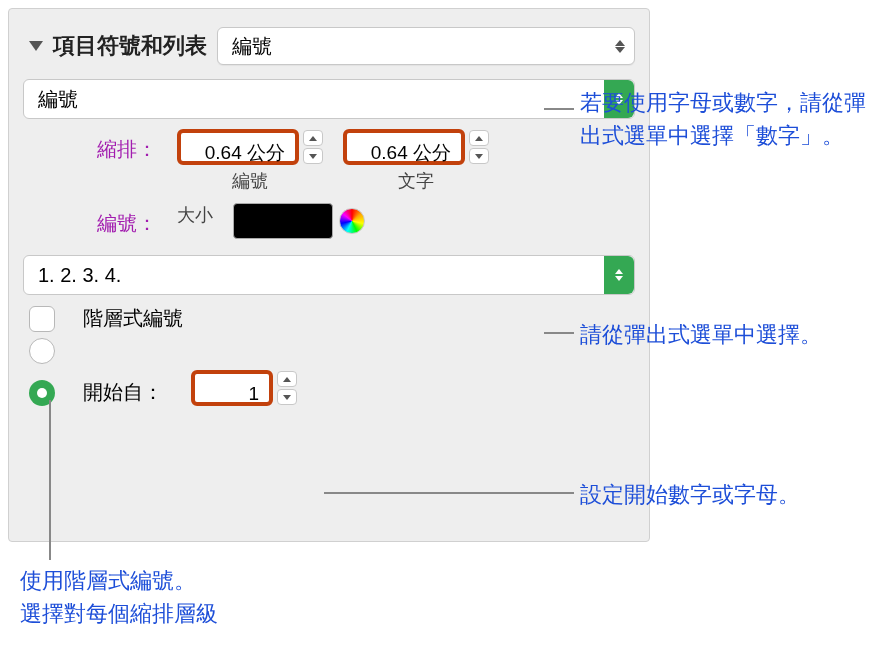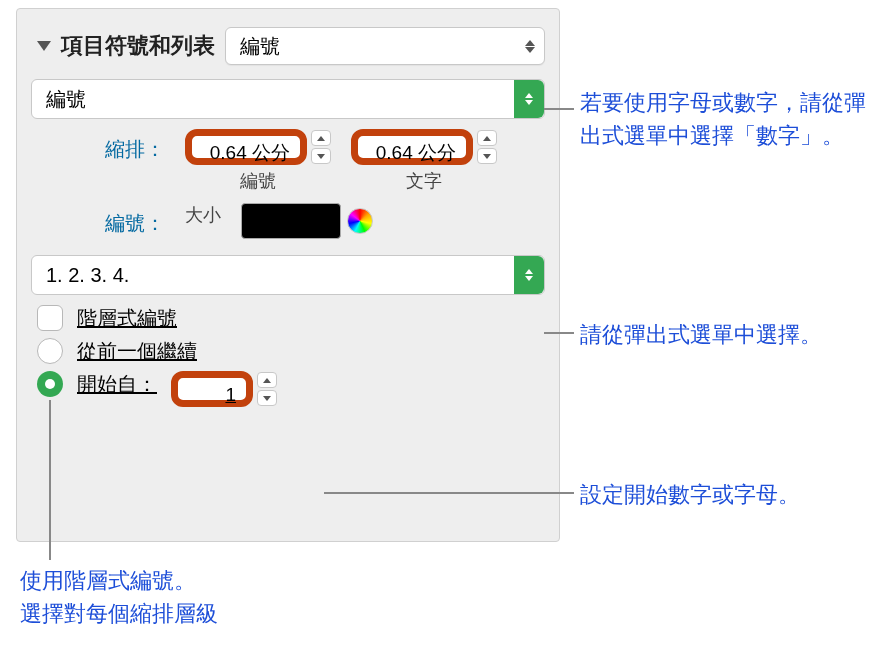--- a/index.html
+++ b/index.html
@@ -8,27 +8,26 @@
       background: #fff;
       width: 891px;
       height: 654px;
       position: relative;
       font-size: 20px;
     }
     .panel {
       position: absolute;
       left: 8px;
       top: 8px;
-      width: 544px;
+      width: 642px;
       height: 534px;
       background: #eeeeee;
       border: 1px solid #d0d0d0;
       border-radius: 4px;
       padding: 18px 14px 14px 14px;
-      margin-left: 8px;
     }
     .header-row {
       display: flex;
       align-items: center;
       gap: 10px;
       margin-bottom: 14px;
     }
     .disclosure-triangle {
       width: 0; height: 0;
       border-left: 7px solid transparent;
@@ -94,31 +93,31 @@
     .green-cap .cd {width:0;height:0;border-left:4px solid transparent;border-right:4px solid transparent;border-top:5px solid #fff;}
     .row {
       display: flex;
       align-items: flex-start;
       gap: 20px;
       margin-bottom: 10px;
       padding-left: 52px;
     }
     .row-label {
       font-size: 20px;
-      color: #0369a1;
+      color: #a21caf;
       padding-top: 7px;
       text-align: right;
       width: 82px;
     }
     .stepper-group { display: flex; flex-direction: column; align-items: center; gap: 4px; }
     .stepper-pair { display: flex; align-items: center; gap: 0px; }
     .stepper-input {
       background: #fff;
-      border: 7px solid #c2410c;
-      border-radius: 12px;
+      border: 4px solid #c2410c;
+      border-radius: 6px;
       height: 36px;
       width: 122px;
       font-size: 19px;
       text-align: right;
       padding: 12px 10px 0 6px;
       display:flex;align-items:center;justify-content:flex-end;
     }
     .stepper-input.small { width: 100px; }
     .stepper-input.tiny { width: 82px; }
     .stepper-btns {
@@ -137,21 +136,21 @@
       border: 1px solid #aaa;
       border-radius: 4px;
     }
     .color-wheel {
       width: 26px;height:26px;border-radius:50%;
       background: conic-gradient(red,orange,yellow,lime,cyan,blue,magenta,red);
       border: 1px solid #c8c8c8;
       margin-left: 6px;
     }
     .checkbox-row, .radio-row {
-      display:flex;align-items:flex-start;gap:14px;margin: 6px 0 6px 6px;font-size:20px;text-decoration:underline;
+      display:flex;align-items:flex-end;gap:28px;margin: 6px 0 6px 6px;font-size:20px;
     }
     .checkbox {
       width:26px;height:26px;background:#fff;border:1px solid #b8b8b8;border-radius:6px;
     }
     .radio {
       width:26px;height:26px;background:#fff;border:1px solid #b8b8b8;border-radius:50%;display:flex;align-items:center;justify-content:center;
     }
     .radio-inner-sel {
       width: 26px;height:26px;border-radius:50%;background:#34a853;display:flex;align-items:center;justify-content:center;
     }
@@ -241,21 +240,20 @@
     </div>
   </div>
 
   <div class="checkbox-row">
     <div class="checkbox"></div>
     <span>階層式編號</span>
   </div>
 
   <div class="radio-row">
     <div class="radio"></div>
-    <span>從前一個繼續</span>
   </div>
 
   <div class="radio-row">
     <div class="radio green">
       <div class="radio-inner-sel"></div>
     </div>
     <span>開始自：</span>
     <div class="stepper-pair">
       <div class="stepper-input tiny">1</div>
       <div class="stepper-btns">

